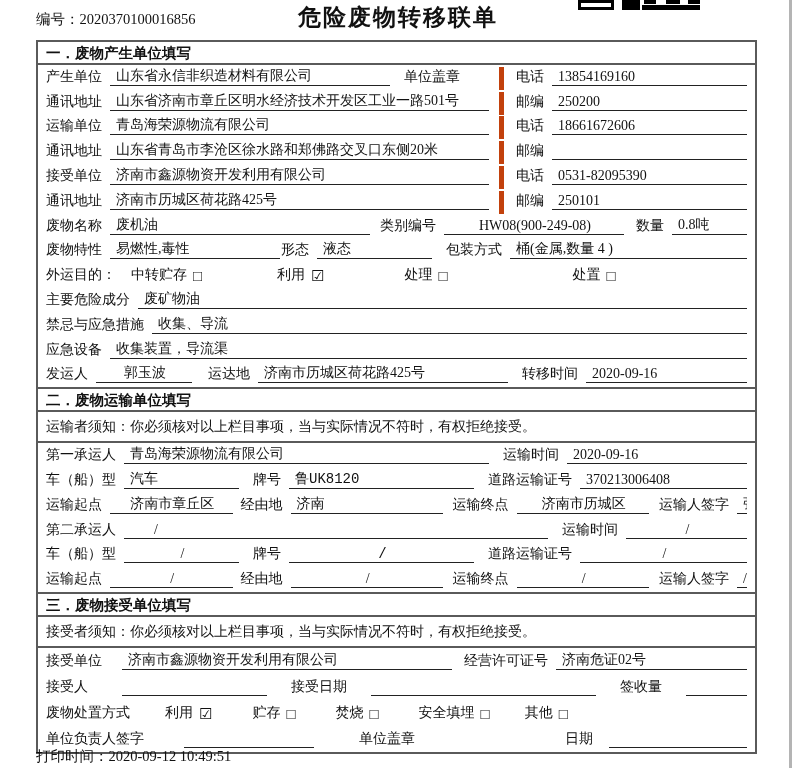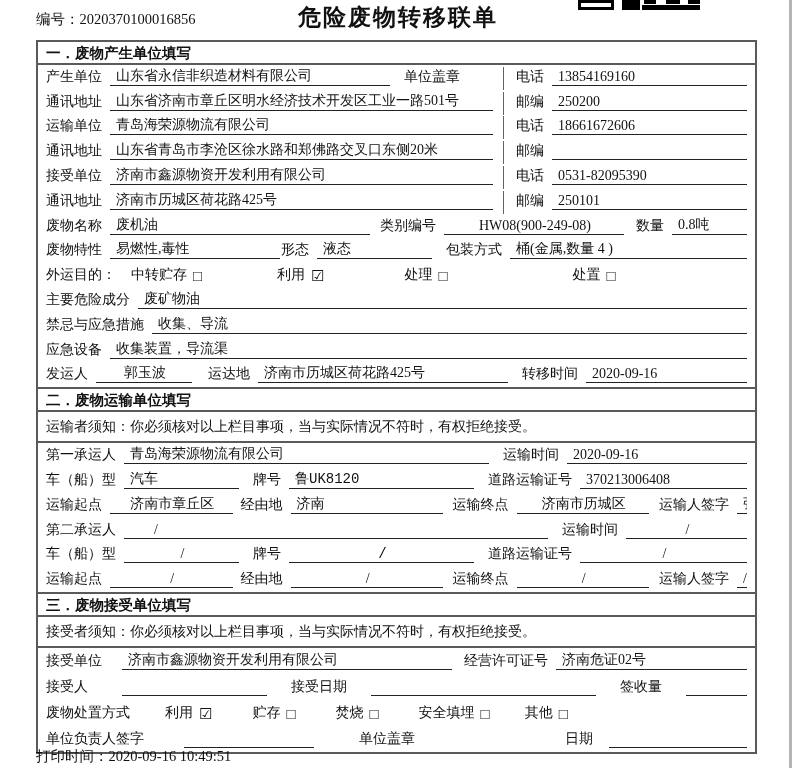--- a/index.html
+++ b/index.html
@@ -25,21 +25,21 @@
   .form-table{position:absolute;left:36px;top:40px;width:721px;border:2px solid #5a5a5a;background:#fff;box-sizing:border-box;}
   .sec-h{height:20px;display:flex;align-items:center;padding:1px 8px 0 8px;
     font-family:"Liberation Sans","DejaVu Sans",sans-serif;
     font-weight:bold;font-size:14.5px;border-bottom:2px solid #5a5a5a;box-sizing:content-box;}
   .sec-top{border-top:2px solid #5a5a5a;}
   .notice-r{height:29px;display:flex;align-items:center;padding:0 8px;border-bottom:2px solid #5a5a5a;white-space:nowrap;}
 
   .r{height:24.8px;display:flex;align-items:flex-end;padding:0 8px 4px 8px;box-sizing:border-box;white-space:nowrap;}
   .r3{height:26px;}
   .split{padding:0;}
-  .cell-l{width:466px;border-right:1px solid #c2410c;display:flex;align-items:flex-end;padding:0 10px 4px 8px;box-sizing:border-box;overflow:hidden;}
+  .cell-l{width:466px;border-right:5px solid #c2410c;display:flex;align-items:flex-end;padding:0 10px 4px 8px;box-sizing:border-box;overflow:hidden;}
   .cell-r{flex:1;display:flex;align-items:flex-end;padding:0 8px 4px 12px;}
 
   .lbl{white-space:nowrap;}
   .val{border-bottom:1px solid #222;margin-left:8px;padding:0 4px 0 6px;white-space:nowrap;min-height:16px;overflow:hidden;}
   .grow{flex:1;}
   .ctr{text-align:center;}
   .w270{width:270px;} .w250{width:250px;} .w170{width:170px;} .w160{width:160px;}
   .w105{width:105px;} .w355{width:355px;} .w175{width:175px;font-family:Liberation Mono, monospace;} .w115{width:115px;}
   .w145{width:145px;} .w125{width:125px;} .w390{width:390px;} .w320{width:320px;}
   .w135{width:135px;} .w215{width:215px;} .w86{width:86px;} .w240{width:240px;} .w120{width:120px;}
@@ -314,13 +314,13 @@
   <div class="r r3">
     <span class="lbl">单位负责人签字</span>
     <span class="val w120" style="margin-left:40px"></span>
     <span class="lbl ml45">单位盖章</span>
     <span class="lbl ml150">日期</span>
     <span class="val grow" style="margin-left:16px"></span>
   </div>
 
 </div>
 
-<div class="print-line"><span>打印时间：</span><span>2020-09-16 10:49:51</span></div>
+<div class="print-line"><span>打印时间：</span><span>2020-09-12 10:49:51</span></div>
 
 </body></html>

